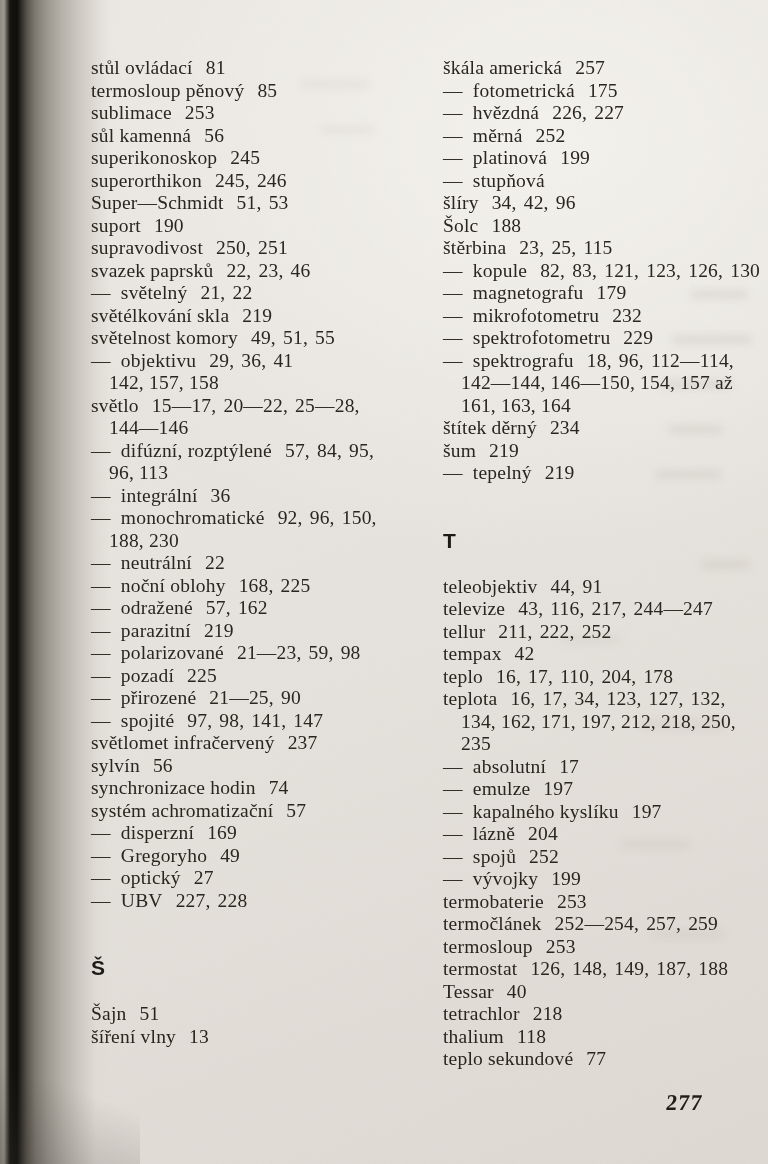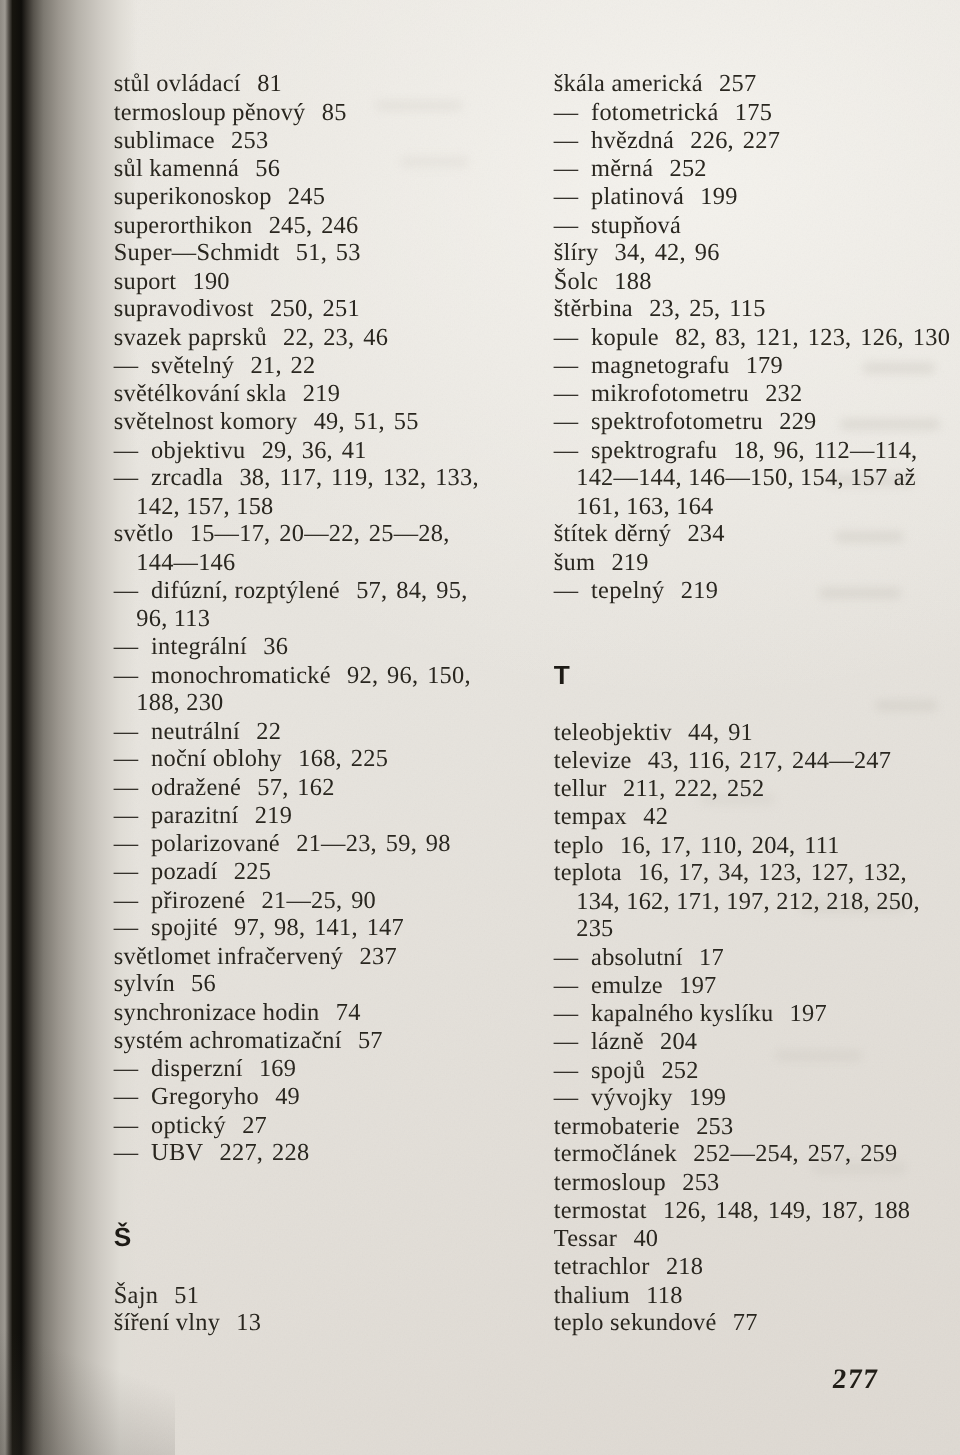--- a/index.html
+++ b/index.html
@@ -112,21 +112,20 @@
       <div class="line"><span class="term">superikonoskop</span><span class="pages">245</span></div>
       <div class="line"><span class="term">superorthikon</span><span class="pages">245, 246</span></div>
       <div class="line"><span class="term">Super—Schmidt</span><span class="pages">51, 53</span></div>
       <div class="line"><span class="term">suport</span><span class="pages">190</span></div>
       <div class="line"><span class="term">supravodivost</span><span class="pages">250, 251</span></div>
       <div class="line"><span class="term">svazek paprsků</span><span class="pages">22, 23, 46</span></div>
       <div class="line"><span class="term">—  světelný</span><span class="pages">21, 22</span></div>
       <div class="line"><span class="term">světélkování skla</span><span class="pages">219</span></div>
       <div class="line"><span class="term">světelnost komory</span><span class="pages">49, 51, 55</span></div>
       <div class="line"><span class="term">—  objektivu</span><span class="pages">29, 36, 41</span></div>
-      <div class="line"><span class="term">—  zrcadla</span><span class="pages">38, 117, 119, 132, 133,</span></div>
       <div class="line cont">142, 157, 158</div>
       <div class="line"><span class="term">světlo</span><span class="pages">15—17, 20—22, 25—28,</span></div>
       <div class="line cont">144—146</div>
       <div class="line"><span class="term">—  difúzní, rozptýlené</span><span class="pages">57, 84, 95,</span></div>
       <div class="line cont">96, 113</div>
       <div class="line"><span class="term">—  integrální</span><span class="pages">36</span></div>
       <div class="line"><span class="term">—  monochromatické</span><span class="pages">92, 96, 150,</span></div>
       <div class="line cont">188, 230</div>
       <div class="line"><span class="term">—  neutrální</span><span class="pages">22</span></div>
       <div class="line"><span class="term">—  noční oblohy</span><span class="pages">168, 225</span></div>
@@ -166,21 +165,21 @@
       <div class="line cont">142—144, 146—150, 154, 157 až</div>
       <div class="line cont">161, 163, 164</div>
       <div class="line"><span class="term">štítek děrný</span><span class="pages">234</span></div>
       <div class="line"><span class="term">šum</span><span class="pages">219</span></div>
       <div class="line"><span class="term">—  tepelný</span><span class="pages">219</span></div>
       <div class="heading">T</div>
       <div class="line"><span class="term">teleobjektiv</span><span class="pages">44, 91</span></div>
       <div class="line"><span class="term">televize</span><span class="pages">43, 116, 217, 244—247</span></div>
       <div class="line"><span class="term">tellur</span><span class="pages">211, 222, 252</span></div>
       <div class="line"><span class="term">tempax</span><span class="pages">42</span></div>
-      <div class="line"><span class="term">teplo</span><span class="pages">16, 17, 110, 204, 111</span></div>
+      <div class="line"><span class="term">teplo</span><span class="pages">16, 17, 110, 204, 178</span></div>
       <div class="line"><span class="term">teplota</span><span class="pages">16, 17, 34, 123, 127, 132,</span></div>
       <div class="line cont">134, 162, 171, 197, 212, 218, 250,</div>
       <div class="line cont">235</div>
       <div class="line"><span class="term">—  absolutní</span><span class="pages">17</span></div>
       <div class="line"><span class="term">—  emulze</span><span class="pages">197</span></div>
       <div class="line"><span class="term">—  kapalného kyslíku</span><span class="pages">197</span></div>
       <div class="line"><span class="term">—  lázně</span><span class="pages">204</span></div>
       <div class="line"><span class="term">—  spojů</span><span class="pages">252</span></div>
       <div class="line"><span class="term">—  vývojky</span><span class="pages">199</span></div>
       <div class="line"><span class="term">termobaterie</span><span class="pages">253</span></div>

